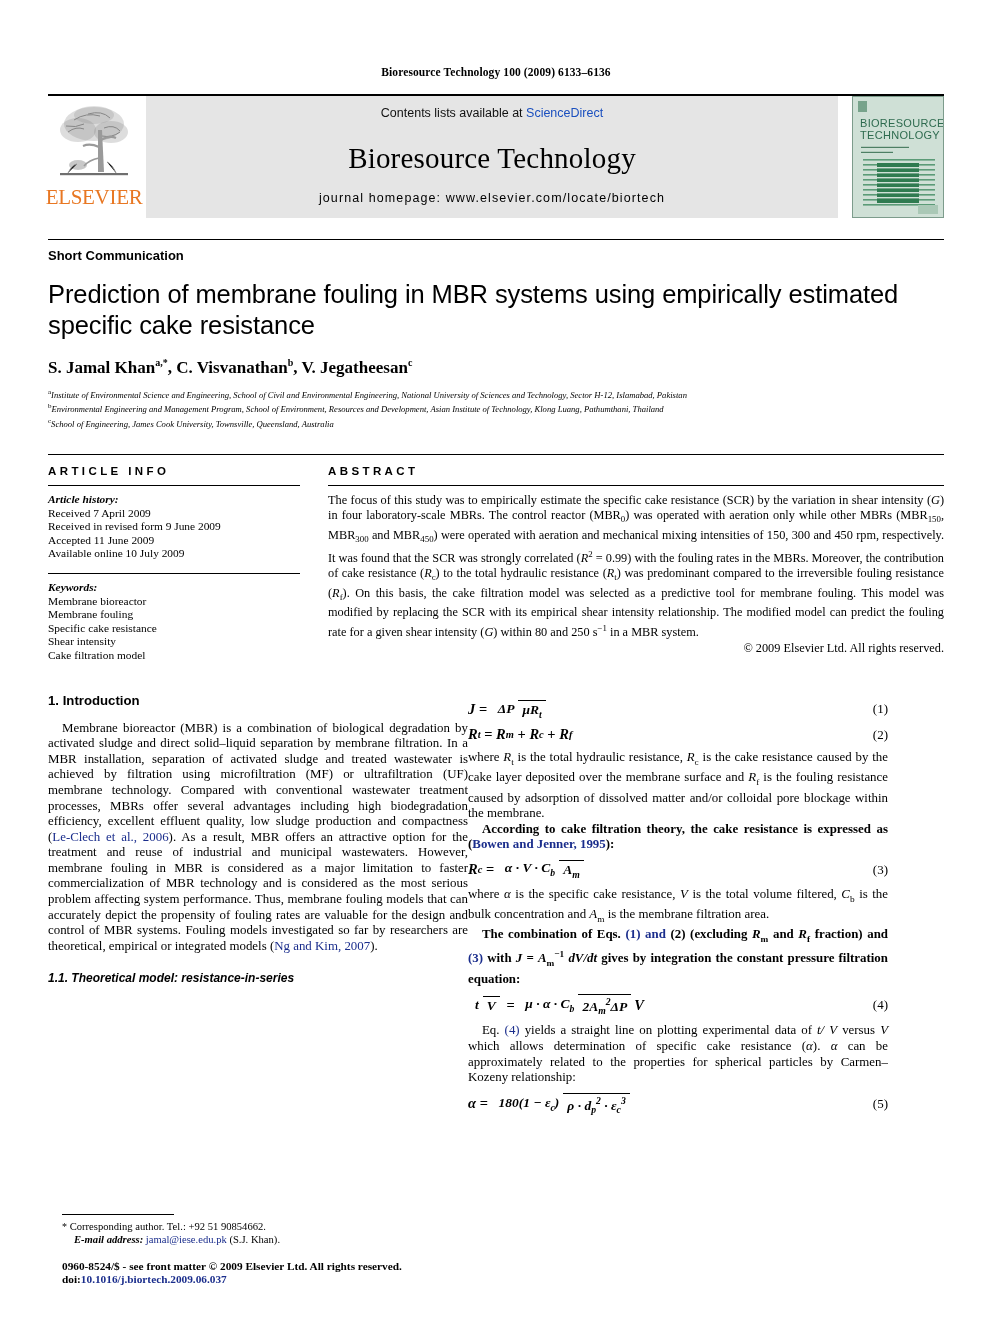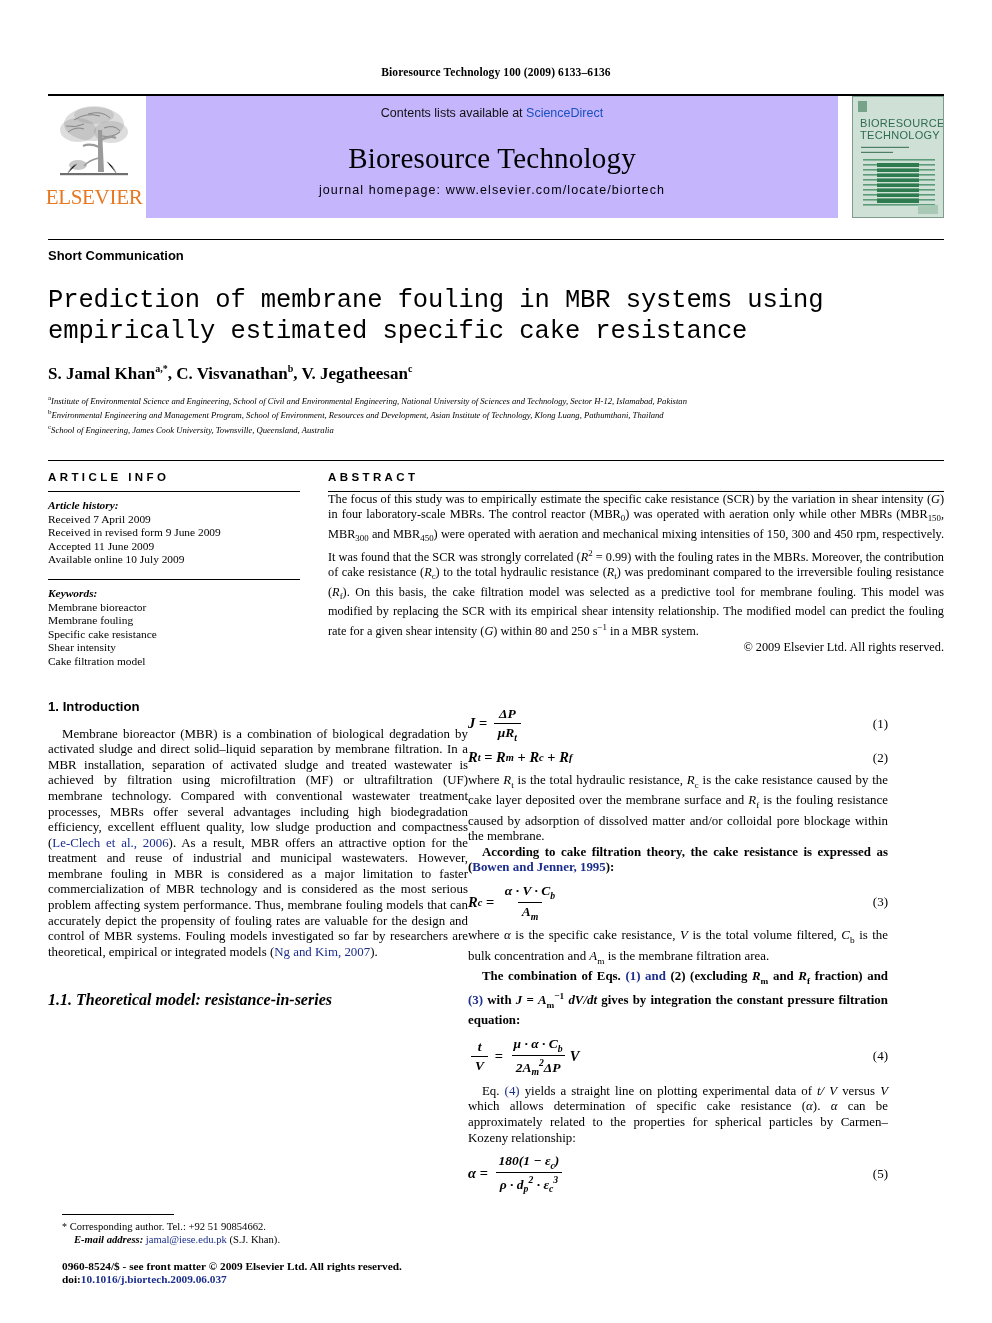--- a/index.html
+++ b/index.html
@@ -47,21 +47,21 @@
     font-family: "Liberation Serif", serif;
     font-size: 21px;
     letter-spacing: -0.3px;
     color: #E87722;
     line-height: 1;
     margin-top: 1px;
     font-weight: 400;
   }
   .banner {
     flex: 1 1 auto;
-    background: #c4b5fd;
+    background: #e5e5e5;
     margin-left: 6px;
     margin-right: 8px;
     position: relative;
     display: flex;
     flex-direction: column;
     align-items: center;
     justify-content: flex-start;
     padding-top: 10px;
   }
   .banner .contents {
@@ -72,21 +72,21 @@
   .banner .contents a { color: #1a4fbf; text-decoration: none; }
   .banner .jtitle {
     font-family: "Liberation Serif", serif;
     font-size: 29px;
     margin-top: 22px;
     letter-spacing: .2px;
   }
   .banner .homepage {
     font-family: "Liberation Sans", sans-serif;
     font-size: 12.5px;
-    margin-top: 8px;
+    margin-top: 16px;
     letter-spacing: 1.1px;
   }
   .cover-cell { width: 98px; flex: 0 0 98px; display:flex; align-items:flex-start; justify-content:flex-end; }
   .cover {
     width: 92px; height: 122px;
     border: 1px solid #7d9c8c;
     background: #cfe0d6;
     position: relative;
     overflow: hidden;
   }
@@ -106,24 +106,24 @@
   
   .sectype {
     margin-top: 21px;
     font-family: "Liberation Sans", sans-serif;
     font-weight: bold;
     font-size: 13px;
     border-top: 1px solid #000;
     padding-top: 8px;
   }
   .ptitle {
-    font-family: Liberation Mono, monospace;
+    font-family: Liberation Sans, sans-serif;
     font-size: 25.5px;
     line-height: 31px;
-    margin-top: 22px;
+    margin-top: 16px;
     letter-spacing: -0.1px;
   }
   .authors {
     font-family: "Liberation Serif", serif;
     font-size: 17px;
     font-weight: bold;
     margin-top: 16px;
   }
   .authors sup { font-size: 10px; font-weight: bold; }
   .affils { margin-top: 9px; }
@@ -151,21 +151,21 @@
     font-weight: bold;
     font-size: 11.5px;
     letter-spacing: 3.4px;
   }
   .rule { border-bottom: 1px solid #000; margin-top: 8px; }
   .ihist { margin-top: 7px; font-size: 11.4px; line-height: 13.6px; }
   .ihist .lbl { font-style: italic; font-weight: bold; }
   .kwblock { margin-top: 12px; padding-top: 7px; border-top: 1px solid #000; font-size: 11.4px; line-height: 13.6px; }
   .kwblock .lbl { font-style: italic; font-weight: bold; }
   .abs {
-    margin-top: 0;
+    margin-top: 7px;
     font-size: 12.3px;
     line-height: 15.1px;
     text-align: justify;
   }
   .abs .copy { display:block; text-align: right; margin-top: 1px; }
   .abs i { font-style: italic; }
   sub { font-size: .72em; }
   sup { font-size: .72em; }
 
   
@@ -175,25 +175,25 @@
     height: 470px;
   }
   .bcol { width: 420px; flex: 0 0 420px; position: relative; }
   .h2 {
     font-family: "Liberation Sans", sans-serif;
     font-weight: bold;
     font-size: 13.2px;
     margin-bottom: 13px;
   }
   .h3 {
-    font-family: Liberation Serif, serif;
+    font-family: Liberation Sans, sans-serif;
     font-style: italic;
     font-weight: bold;
-    font-size: 16px;
-    margin-top: 31px;
+    font-size: 12px;
+    margin-top: 17px;
     margin-bottom: 12px;
   }
   p.txt {
     font-size: 12.9px;
     line-height: 15.6px;
     text-align: justify;
     margin: 0 0 0 0;
     text-indent: 14px;
     font-family: "Liberation Serif", serif;
   }
@@ -204,21 +204,21 @@
   
   .eqrow {
     display: flex;
     align-items: center;
     justify-content: space-between;
     margin: 7px 0 7px 0;
     font-family: "Liberation Serif", serif;
   }
   .eq { font-size: 14.5px; font-style: italic; font-weight: bold; display:flex; align-items:center; }
   .eqn { font-size: 13px; font-style: normal; font-weight: normal; }
-  .frac { display: inline-flex; flex-direction: column; align-items: center; vertical-align: middle; margin: 0 3px; }
+  .frac { display: inline-flex; flex-direction: row; align-items: center; vertical-align: middle; margin: 0 3px; }
   .frac .num { padding: 0 4px 1px 4px; font-size: 13.5px; }
   .frac .den { border-top: 1.3px solid #000; padding: 1px 4px 0 4px; font-size: 13.5px; }
   .opn { font-style: normal; }
 
   
   .footnote {
     position: absolute;
     left: 62px;
     bottom: 36px;
     width: 420px;

